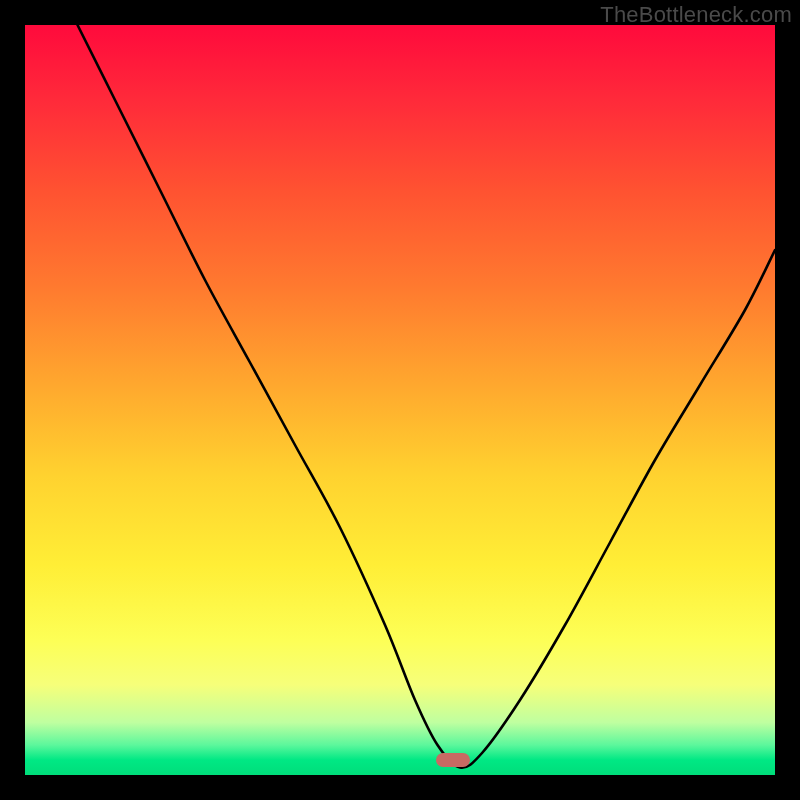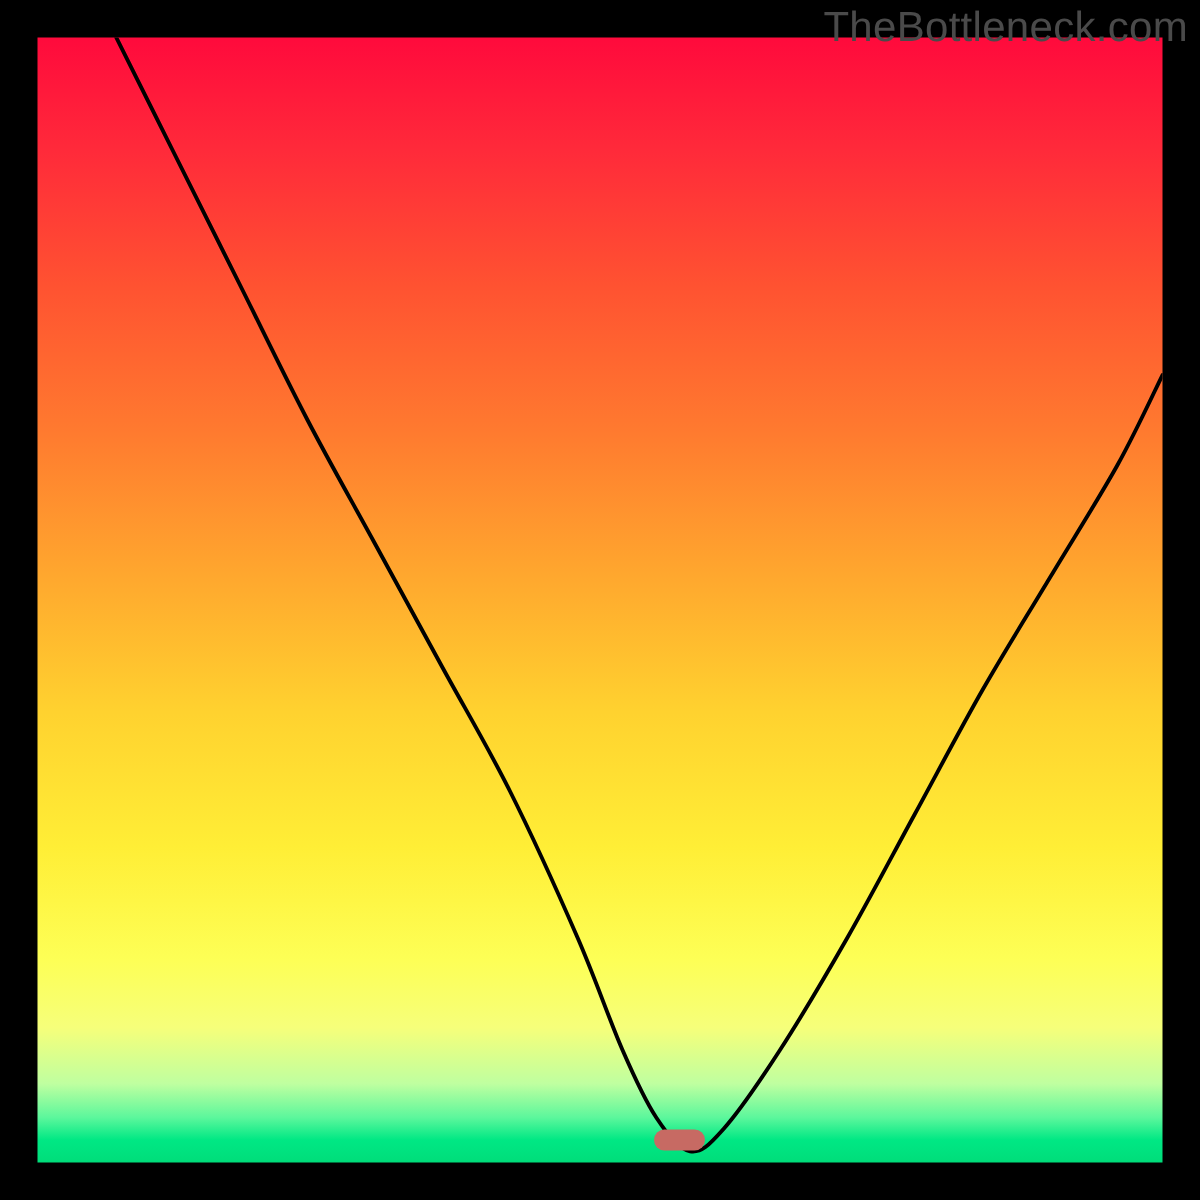--- a/index.html
+++ b/index.html
@@ -15,21 +15,21 @@
     position: relative;
     width: 800px;
     height: 800px;
     background: #000;
   }
   .watermark {
     position: absolute;
     top: 2px;
     right: 8px;
     color: #4a4a4a;
-    font-size: 28px;
+    font-size: 22px;
     font-weight: 500;
     letter-spacing: 0.2px;
     z-index: 10;
   }
   .plot-area {
     position: absolute;
     left: 25px;
     top: 25px;
     width: 750px;
     height: 750px;

